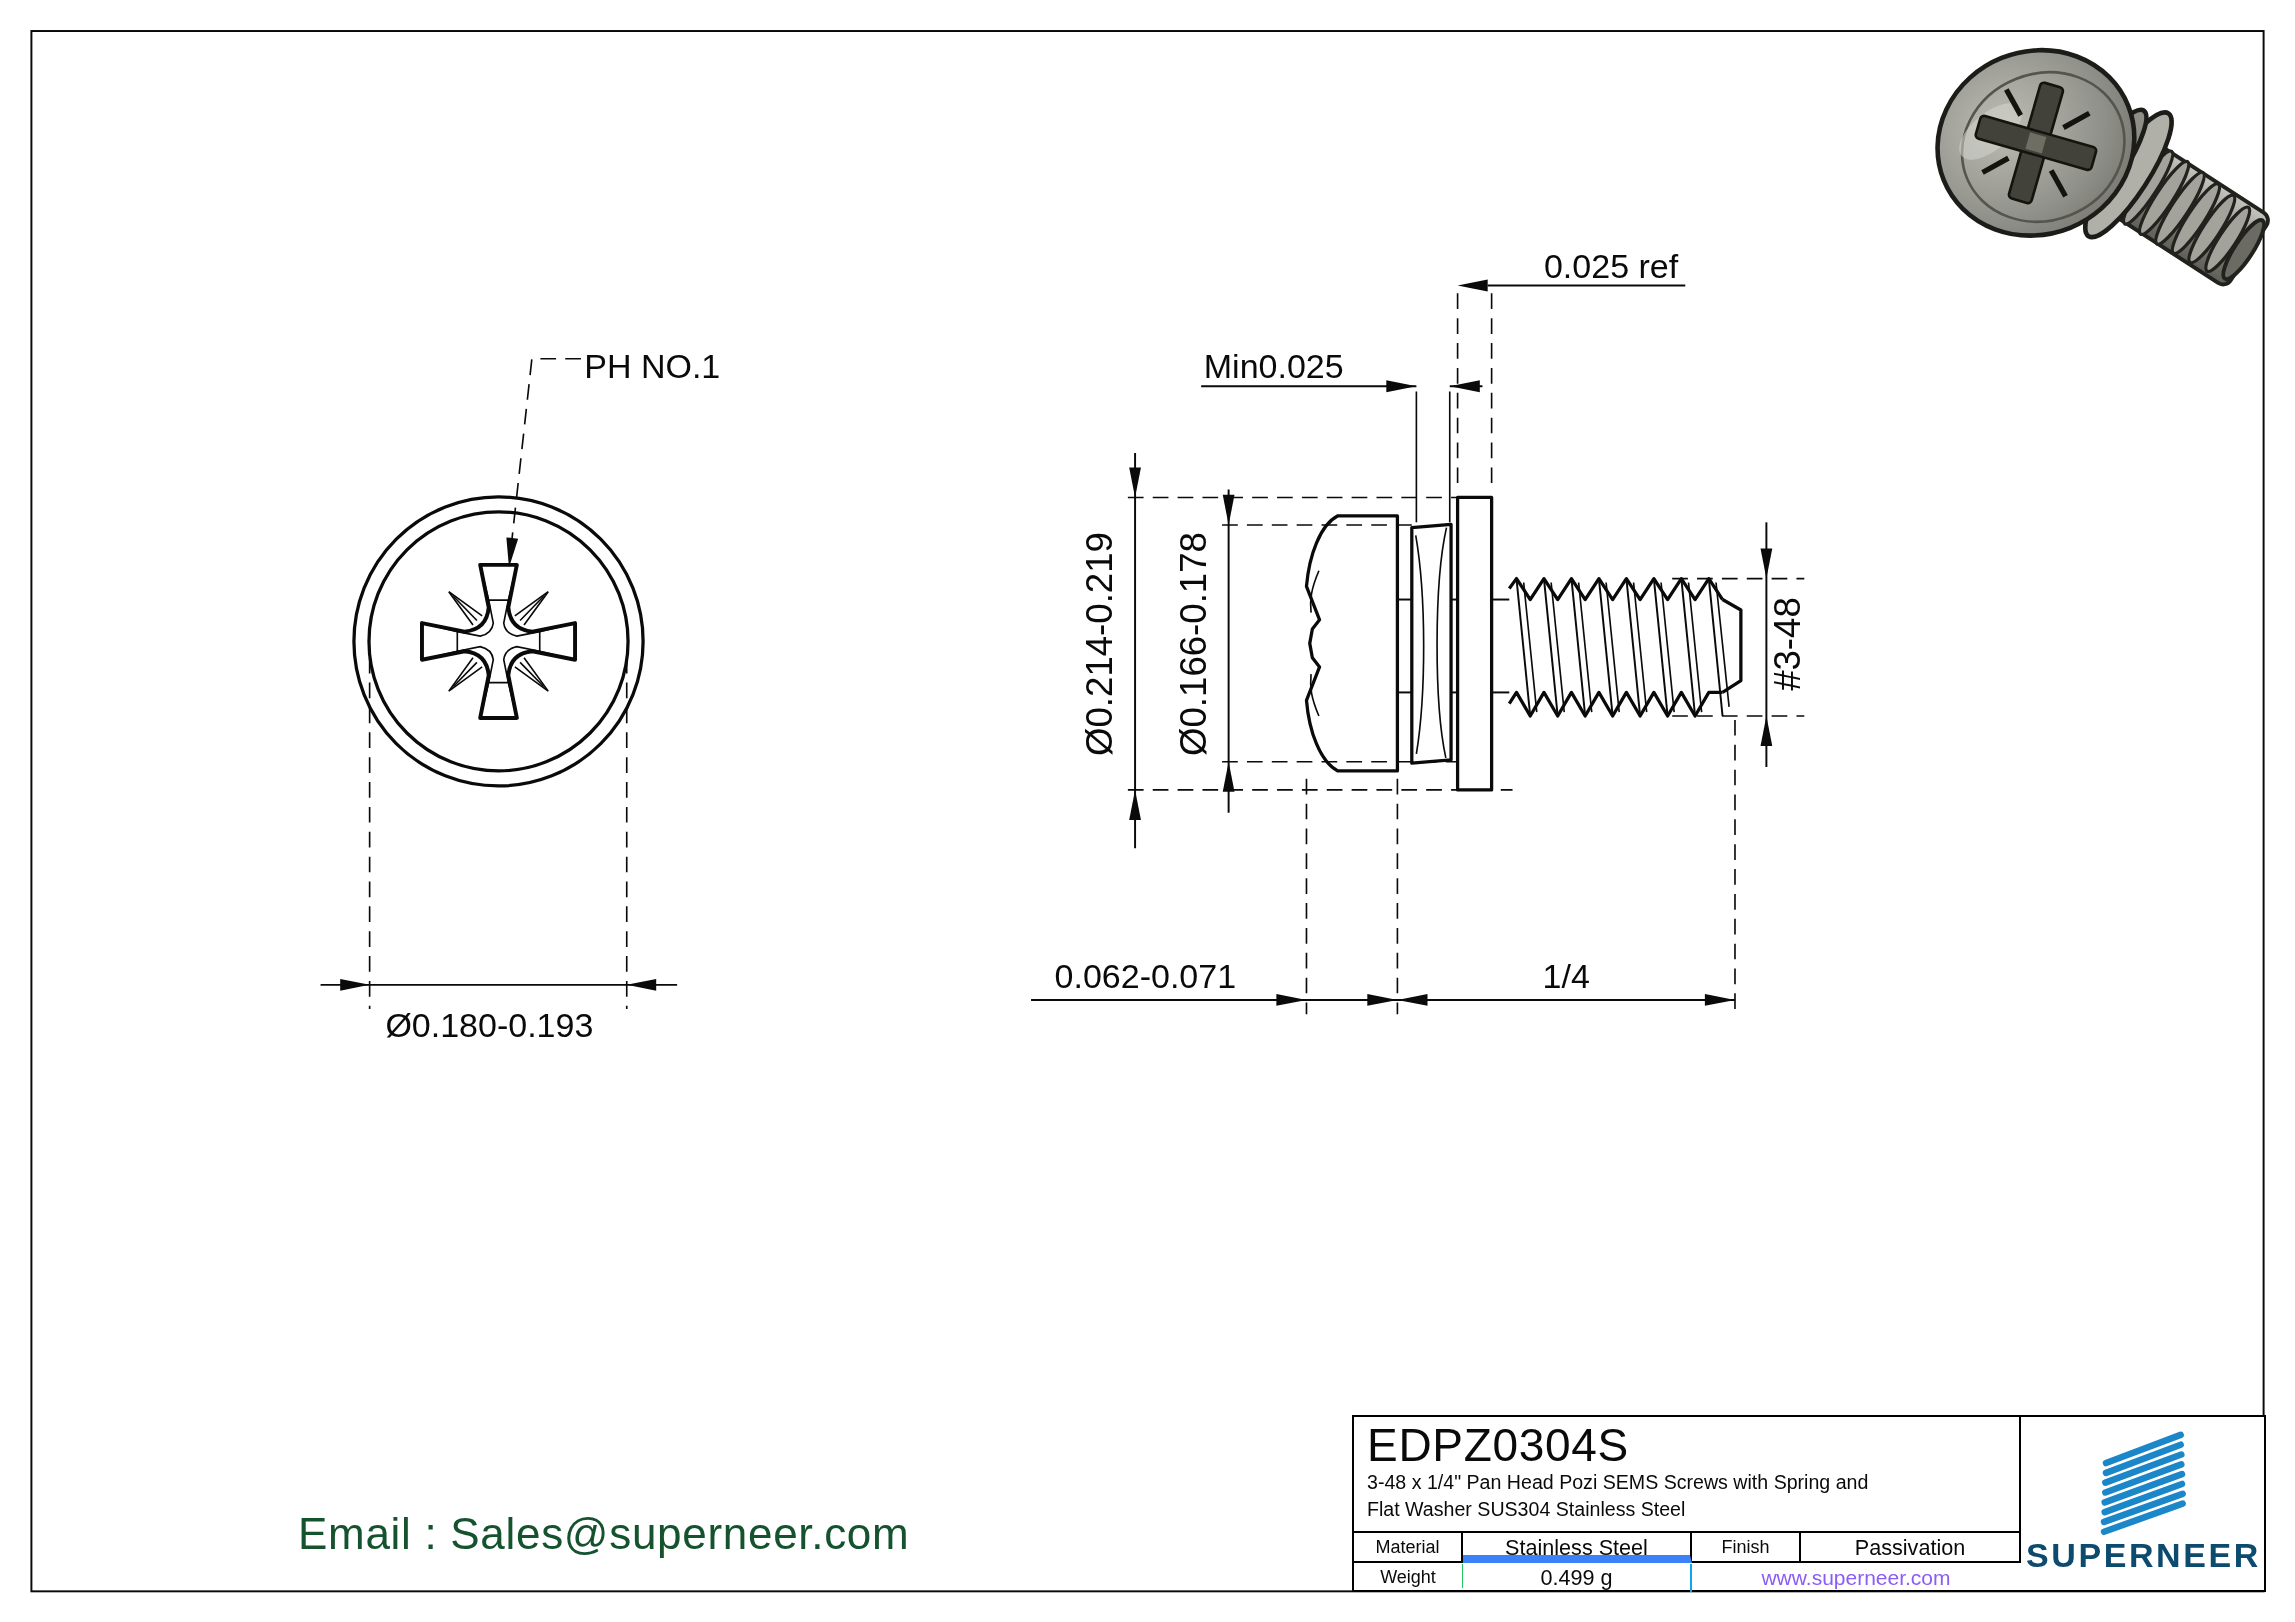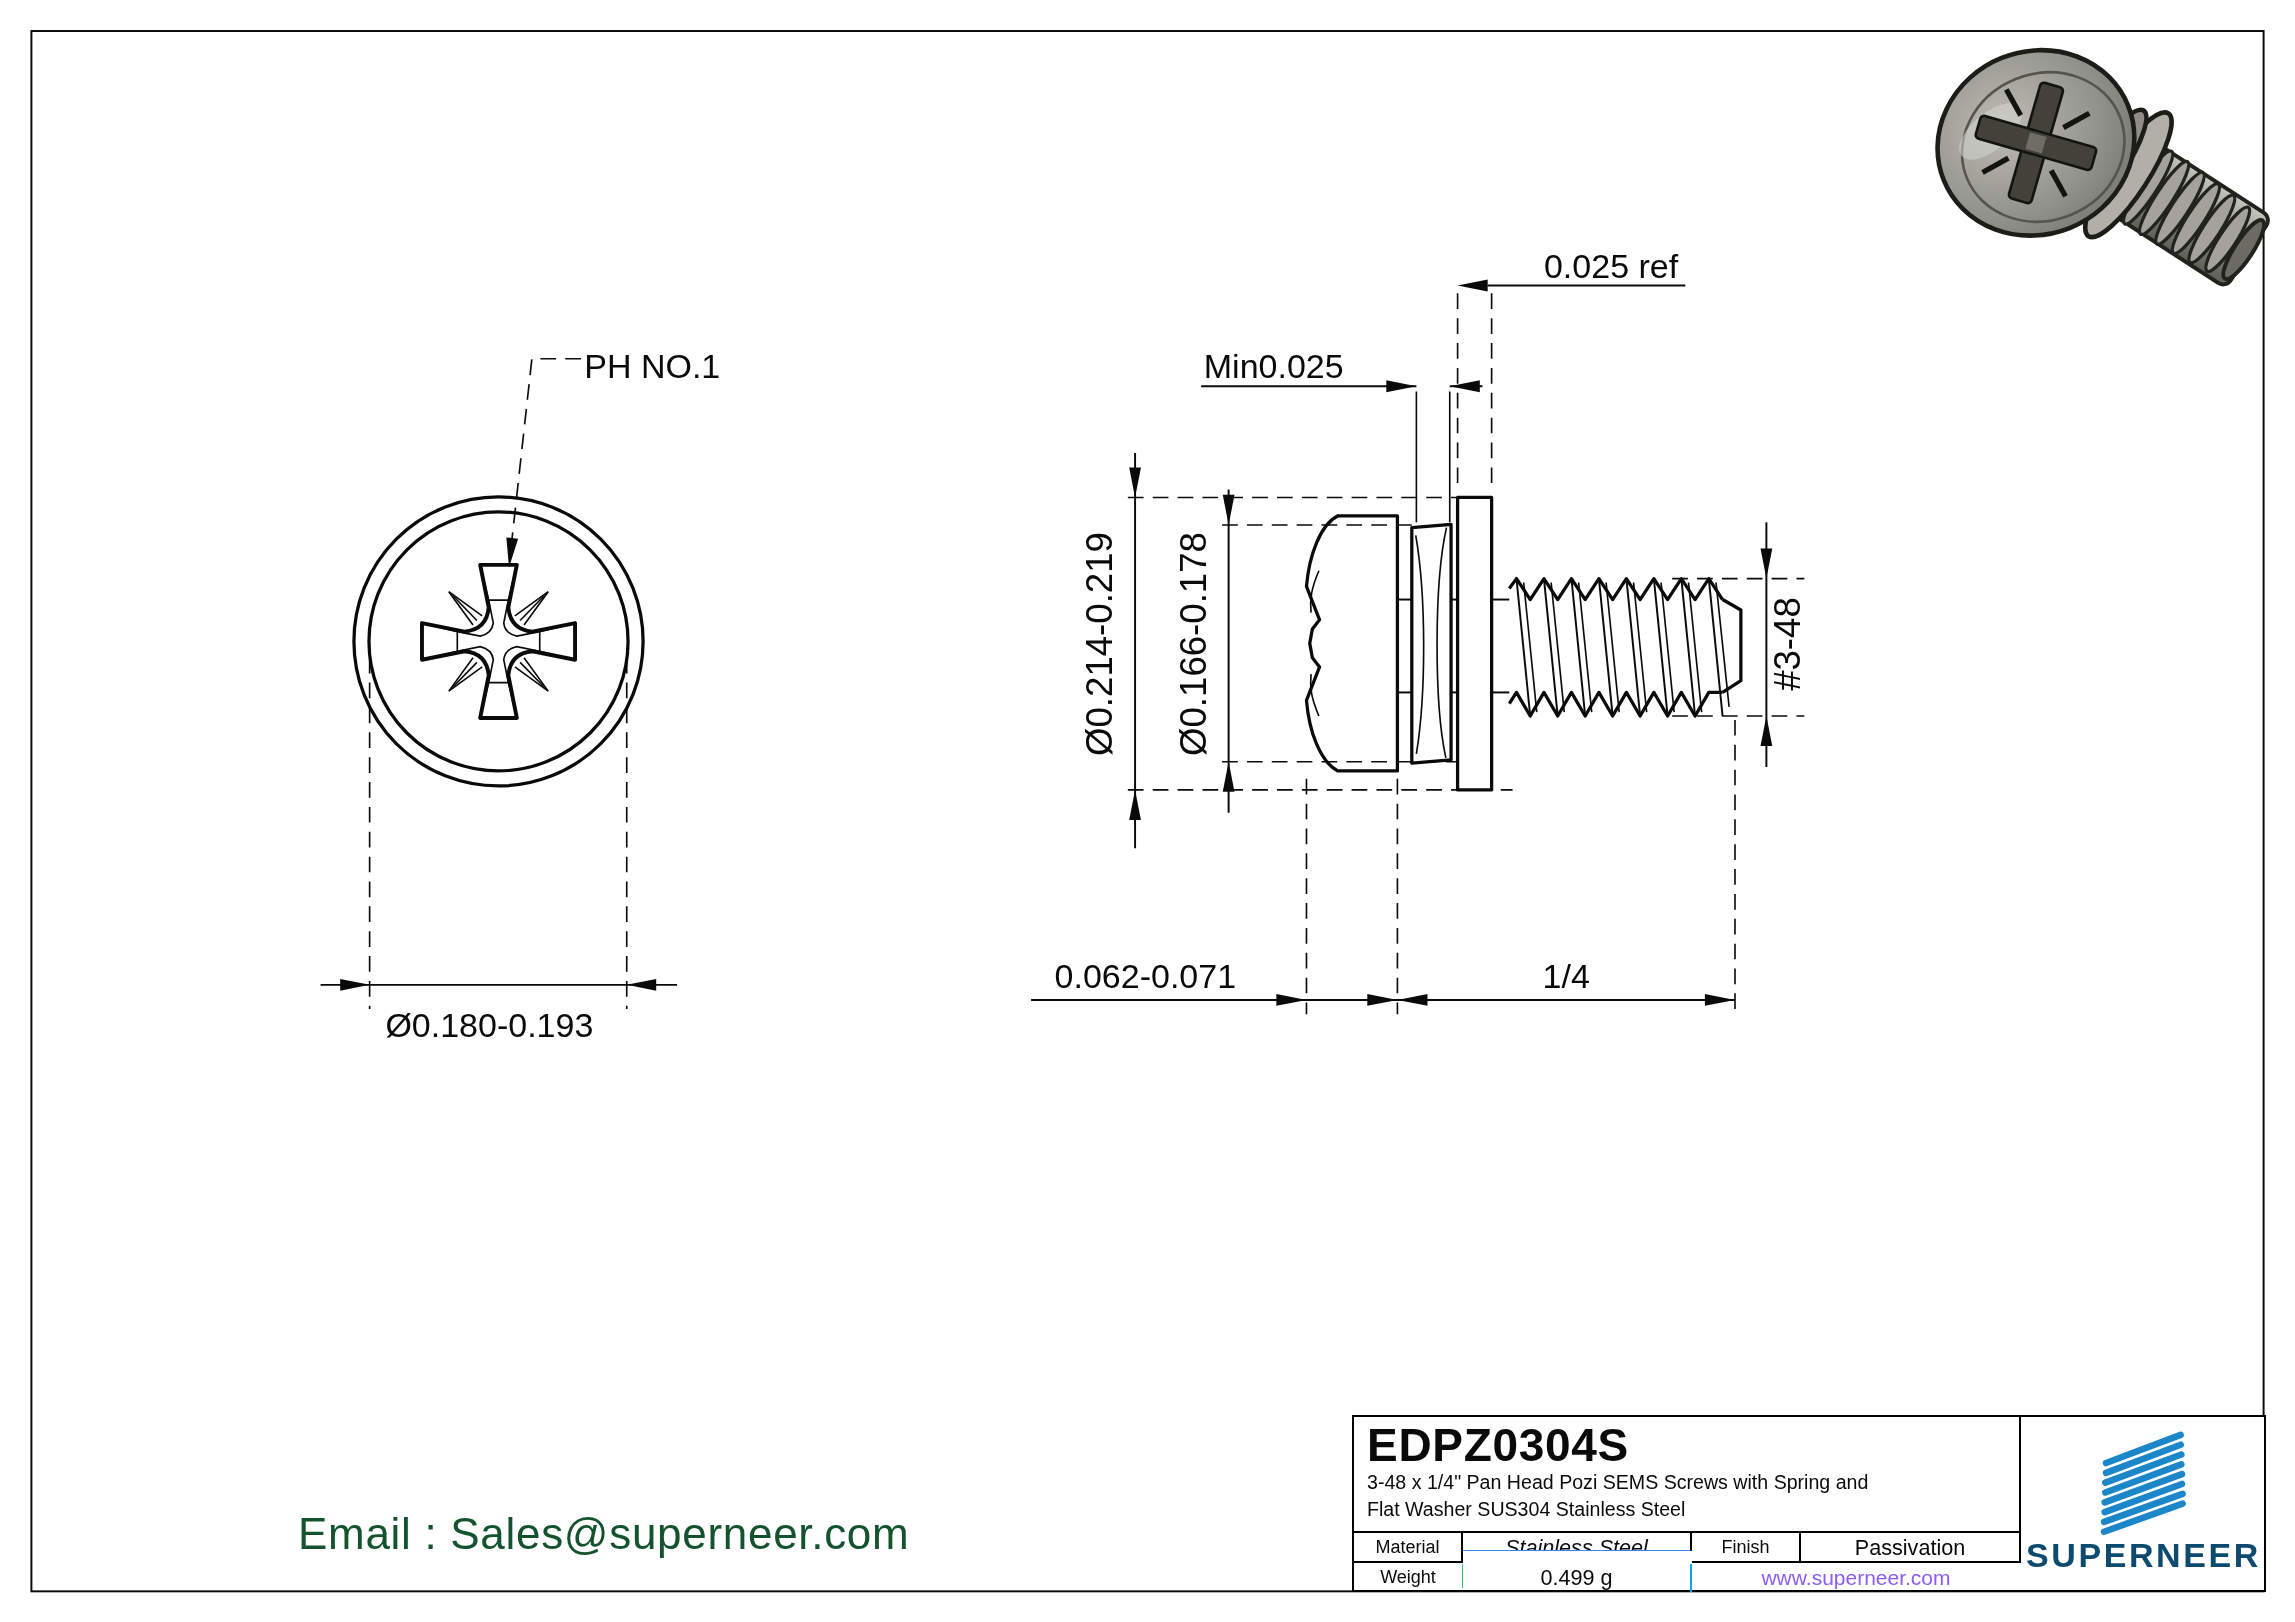--- a/index.html
+++ b/index.html
@@ -18,27 +18,27 @@
   .part{fill:#ffffff;stroke:#0a0a0a;stroke-width:5;stroke-linejoin:round;}
   .arr{fill:#0a0a0a;stroke:none;}
   .dimtext{font-family:"Liberation Sans", sans-serif;font-size:52px;fill:#0a0a0a;}
   .dimtext-v{font-family:"Liberation Sans", sans-serif;font-size:56px;fill:#0a0a0a;}
 
   
   #title-block{position:absolute;left:1352px;top:1415px;width:914px;height:177px;
     border:2px solid #000;box-sizing:border-box;background:#fff;}
   .tb-cell{position:absolute;box-sizing:border-box;overflow:hidden;}
   .tb-main{left:0;top:0;width:667px;height:116px;border-right:2px solid #000;border-bottom:2px solid #000;padding:5.2px 0 0 13px;}
-  .pn{font-size:46px;font-weight:bold;letter-spacing:0.7px;line-height:47px;}
+  .pn{font-size:46px;font-weight:normal;letter-spacing:0.7px;line-height:47px;}
   .desc{font-size:19.6px;line-height:25px;margin-top:1.3px;}
   .desc:first-of-type{margin-top:5.2px;}
   .lbl{font-size:18px;text-align:center;}
   .val{font-size:21.6px;text-align:center;}
   .c-material{left:0;top:116px;width:109px;height:30px;border-right:2px solid #000;border-bottom:2px solid #000;line-height:29px;}
-  .c-materialv{left:109px;top:116px;width:229px;height:18px;border-right:2px solid #000;border-bottom:1px solid #3b82f6;line-height:29px;font-style:italic;}
+  .c-materialv{left:109px;top:116px;width:229px;height:30px;border-right:2px solid #000;border-bottom:8px solid #3b82f6;line-height:29px;}
   .c-finish{left:338px;top:116px;width:109px;height:30px;border-right:2px solid #000;border-bottom:2px solid #000;line-height:29px;text-align:center;}
   .c-finishv{left:447px;top:116px;width:220px;height:30px;border-right:2px solid #000;border-bottom:2px solid #000;line-height:29px;}
   .c-weight{left:0;top:147px;width:109px;height:24px;border-right:1px solid #22c55e;line-height:27.5px;}
   .c-weightv{left:109px;top:147px;width:229px;height:28px;border-right:2px solid #0ea5e9;line-height:27.5px;}
   .c-site{left:338px;top:147px;width:328px;height:28px;line-height:27.5px;font-size:21px;text-align:center;color:#8b5cf6;}
   .c-logo{left:667px;top:0;width:245px;height:175px;}
   .brand{position:absolute;left:0;bottom:17px;width:100%;text-align:center;
     font-size:34px;font-weight:bold;letter-spacing:2.6px;color:#0c4a6e;}
   .logo-stripes{position:absolute;left:50%;top:11.8px;transform:translateX(-50%);}
 

